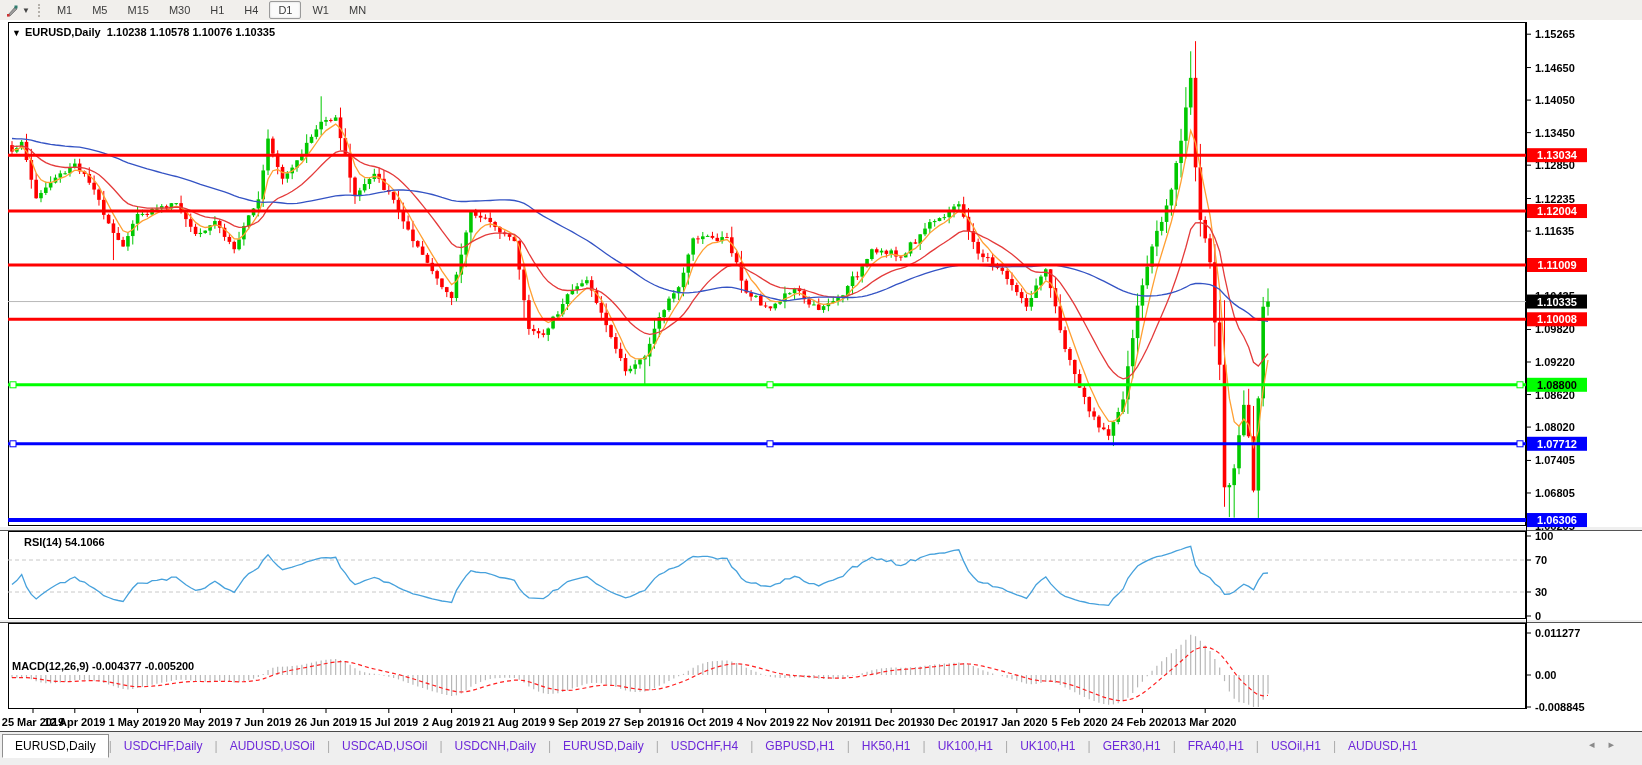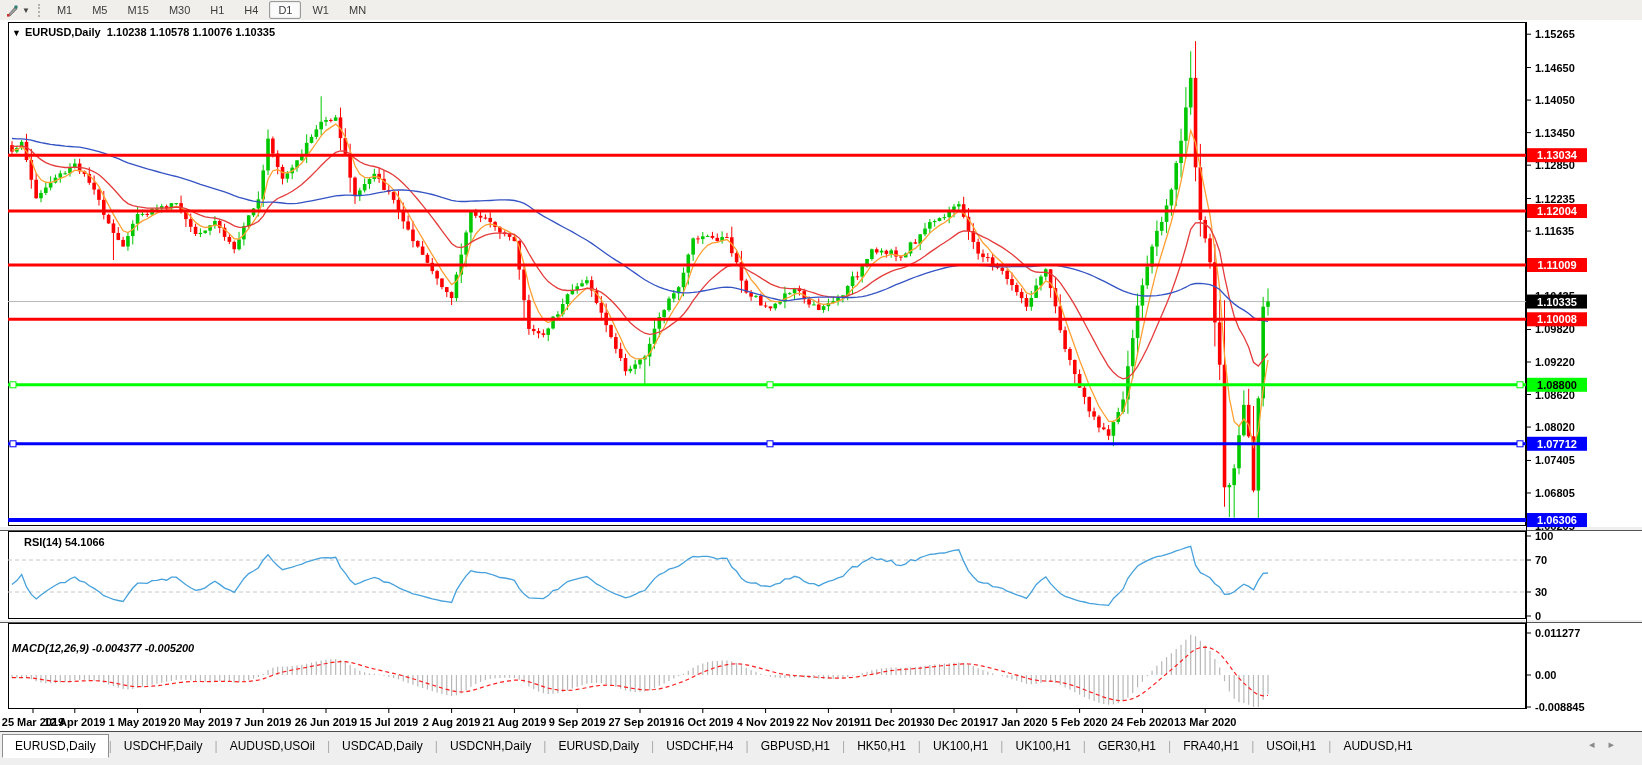--- a/index.html
+++ b/index.html
@@ -18,21 +18,21 @@
   .axis-t{font-size:11px;font-weight:600;fill:#000;}
   .badge-t{font-size:11px;font-weight:600;}
   .date-t{font-size:11px;font-weight:600;fill:#000;}
   .overlay-label{position:absolute;font-size:11px;font-weight:700;color:#000;white-space:pre;z-index:5;}
   .overlay-label .arr{font-size:9px;margin-right:4px;}
   .ind-label{position:absolute;font-size:11px;font-weight:700;color:#000;z-index:5;}
   
   .tabbar{position:absolute;left:0;top:731px;width:1642px;height:34px;background:#efefef;
           border-top:1px solid #4a4a4a;box-sizing:border-box;}
   .tabrow{position:absolute;left:2px;top:2px;height:24px;display:flex;align-items:stretch;font-size:12px;}
-  .tab{display:flex;align-items:center;padding:0 12px;color:#000000;white-space:nowrap;}
+  .tab{display:flex;align-items:center;padding:0 12px;color:#6d28d9;white-space:nowrap;}
   .tab.active{background:#ffffff;border:1px solid #8f8f8f;border-bottom:1px solid #ffffff;color:#000;}
   .tabsep{display:flex;align-items:center;color:#aaaaaa;}
   .tab-arrows{position:absolute;right:14px;top:6px;font-size:11px;color:#8a8a8a;letter-spacing:14px;}
 </style>
 </head>
 <body>
 
 <div class="stage">
 
   <div class="toolbar">
@@ -977,32 +977,32 @@
           <line x1="1079.6" y1="689" x2="1079.6" y2="693" stroke="#000" stroke-width="1"></line>
           <text x="1079.6" y="706" class="date-t" text-anchor="middle">5 Feb 2020</text>
           <line x1="1142.3999999999999" y1="689" x2="1142.3999999999999" y2="693" stroke="#000" stroke-width="1"></line>
           <text x="1142.3999999999999" y="706" class="date-t" text-anchor="middle">24 Feb 2020</text>
           <line x1="1205.1999999999998" y1="689" x2="1205.1999999999998" y2="693" stroke="#000" stroke-width="1"></line>
           <text x="1205.1999999999998" y="706" class="date-t" text-anchor="middle">13 Mar 2020</text>
         </g>
       </svg>
     <div class="overlay-label" style="left:12px;top:6px;"><span class="arr">▼</span><span>EURUSD,Daily</span>&nbsp;&nbsp;<span>1.10238 1.10578 1.10076 1.10335</span></div>
     <div class="ind-label" style="left:12px;top:516px;margin-left:12px;"><span>RSI(14)</span> <span>54.1066</span></div>
-    <div class="ind-label" style="left:12px;top:622px;font-style:italic;"><span>MACD(12,26,9)</span> <span>-0.004377 -0.005200</span></div>
+    <div class="ind-label" style="left:12px;top:640px;"><span>MACD(12,26,9)</span> <span>-0.004377 -0.005200</span></div>
   </div>
 
   <div class="tabbar">
     <div class="tabrow" id="tabrow">
         <div class="tab active">EURUSD,Daily</div>
         <div class="tabsep">|</div>
         <div class="tab">USDCHF,Daily</div>
         <div class="tabsep">|</div>
         <div class="tab">AUDUSD,USOil</div>
         <div class="tabsep">|</div>
-        <div class="tab">USDCAD,Daily</div>
+        <div class="tab">USDCAD,USOil</div>
         <div class="tabsep">|</div>
         <div class="tab">USDCNH,Daily</div>
         <div class="tabsep">|</div>
         <div class="tab">EURUSD,Daily</div>
         <div class="tabsep">|</div>
         <div class="tab">USDCHF,H4</div>
         <div class="tabsep">|</div>
         <div class="tab">GBPUSD,H1</div>
         <div class="tabsep">|</div>
         <div class="tab">HK50,H1</div>

